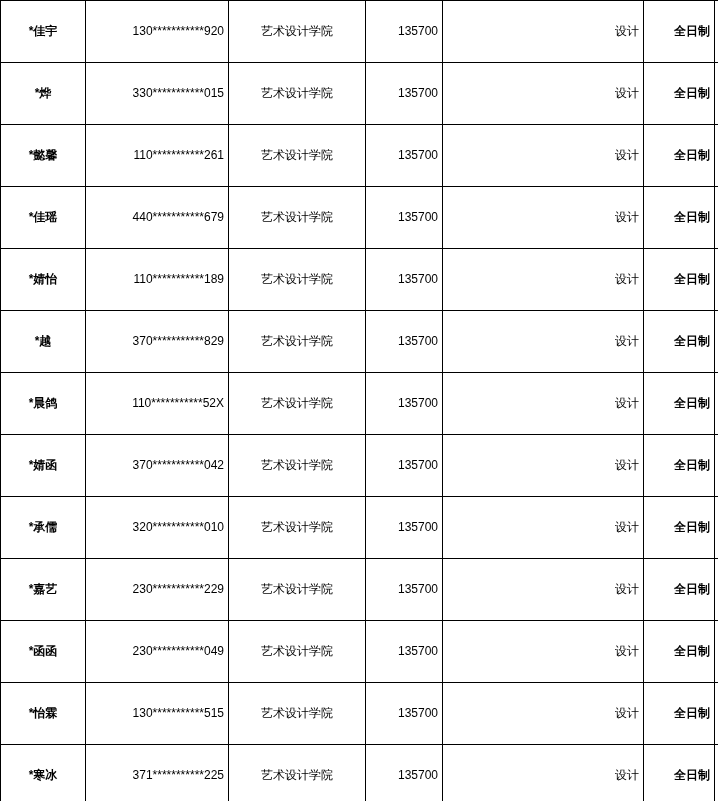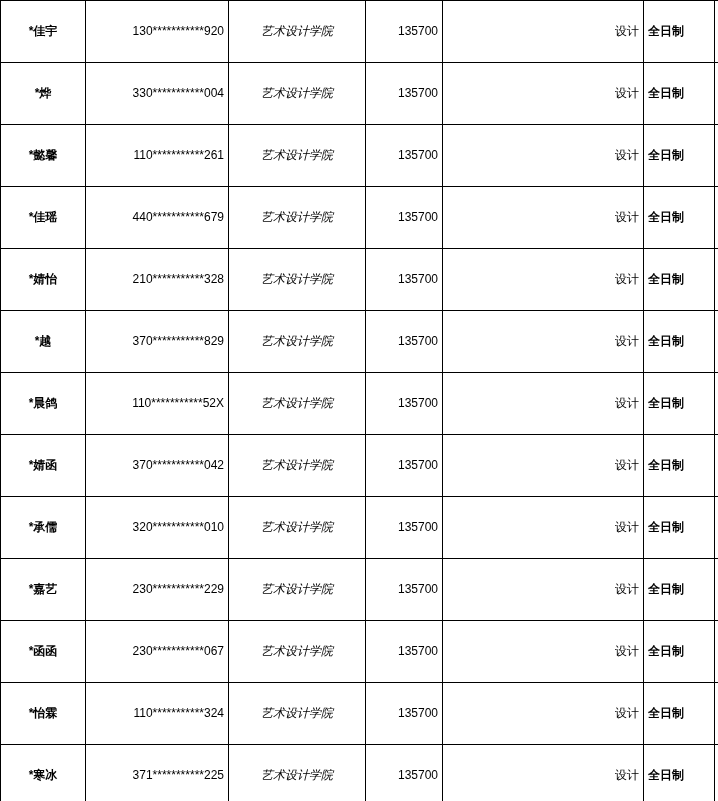--- a/index.html
+++ b/index.html
@@ -46,35 +46,34 @@
   td.c-id {
     width: 134px;
     text-align: right;
     padding-left: 8px;
     font-size: 11.5px;
   }
   td.c-college {
     width: 128px;
     text-align: center;
     font-size: 11.5px;
-    font-style: italic;
   }
   td.c-code {
     width: 68px;
     text-align: right;
     font-size: 11.5px;
   }
   td.c-major {
     width: 192px;
     text-align: right;
     font-size: 11.5px;
   }
   td.c-mode {
     width: 62px;
-    text-align: left;
+    text-align: right;
     font-weight: bold;
     font-size: 11.5px;
   }
   td.c-type {
     width: 56px;
     text-align: center;
     font-size: 11.5px;
   }
 </style>
 </head>
@@ -87,21 +86,21 @@
           <td class="c-name">*佳宇</td>
           <td class="c-id">130***********920</td>
           <td class="c-college">艺术设计学院</td>
           <td class="c-code">135700</td>
           <td class="c-major">设计</td>
           <td class="c-mode">全日制</td>
           <td class="c-type">非定向</td>
         </tr>
         <tr>
           <td class="c-name">*烨</td>
-          <td class="c-id">330***********004</td>
+          <td class="c-id">330***********015</td>
           <td class="c-college">艺术设计学院</td>
           <td class="c-code">135700</td>
           <td class="c-major">设计</td>
           <td class="c-mode">全日制</td>
           <td class="c-type">非定向</td>
         </tr>
         <tr>
           <td class="c-name">*懿馨</td>
           <td class="c-id">110***********261</td>
           <td class="c-college">艺术设计学院</td>
@@ -114,21 +113,21 @@
           <td class="c-name">*佳瑶</td>
           <td class="c-id">440***********679</td>
           <td class="c-college">艺术设计学院</td>
           <td class="c-code">135700</td>
           <td class="c-major">设计</td>
           <td class="c-mode">全日制</td>
           <td class="c-type">非定向</td>
         </tr>
         <tr>
           <td class="c-name">*婧怡</td>
-          <td class="c-id">210***********328</td>
+          <td class="c-id">110***********189</td>
           <td class="c-college">艺术设计学院</td>
           <td class="c-code">135700</td>
           <td class="c-major">设计</td>
           <td class="c-mode">全日制</td>
           <td class="c-type">非定向</td>
         </tr>
         <tr>
           <td class="c-name">*越</td>
           <td class="c-id">370***********829</td>
           <td class="c-college">艺术设计学院</td>
@@ -168,30 +167,30 @@
           <td class="c-name">*嘉艺</td>
           <td class="c-id">230***********229</td>
           <td class="c-college">艺术设计学院</td>
           <td class="c-code">135700</td>
           <td class="c-major">设计</td>
           <td class="c-mode">全日制</td>
           <td class="c-type">非定向</td>
         </tr>
         <tr>
           <td class="c-name">*函函</td>
-          <td class="c-id">230***********067</td>
+          <td class="c-id">230***********049</td>
           <td class="c-college">艺术设计学院</td>
           <td class="c-code">135700</td>
           <td class="c-major">设计</td>
           <td class="c-mode">全日制</td>
           <td class="c-type">非定向</td>
         </tr>
         <tr>
           <td class="c-name">*怡霖</td>
-          <td class="c-id">110***********324</td>
+          <td class="c-id">130***********515</td>
           <td class="c-college">艺术设计学院</td>
           <td class="c-code">135700</td>
           <td class="c-major">设计</td>
           <td class="c-mode">全日制</td>
           <td class="c-type">非定向</td>
         </tr>
         <tr>
           <td class="c-name">*寒冰</td>
           <td class="c-id">371***********225</td>
           <td class="c-college">艺术设计学院</td>

